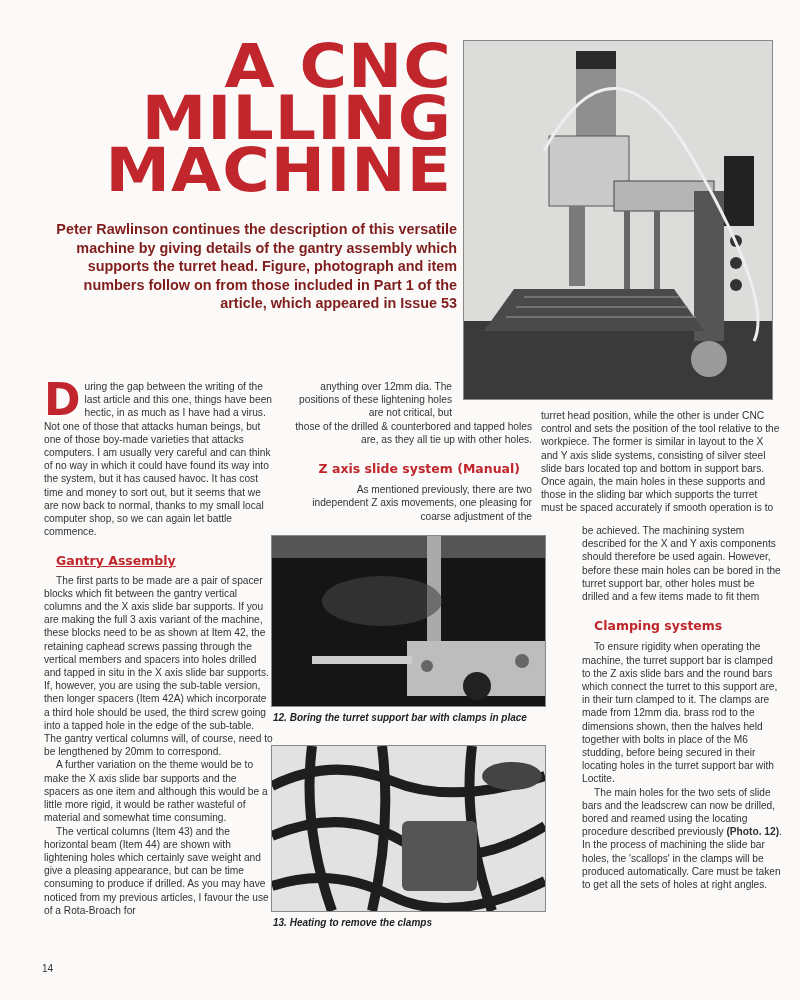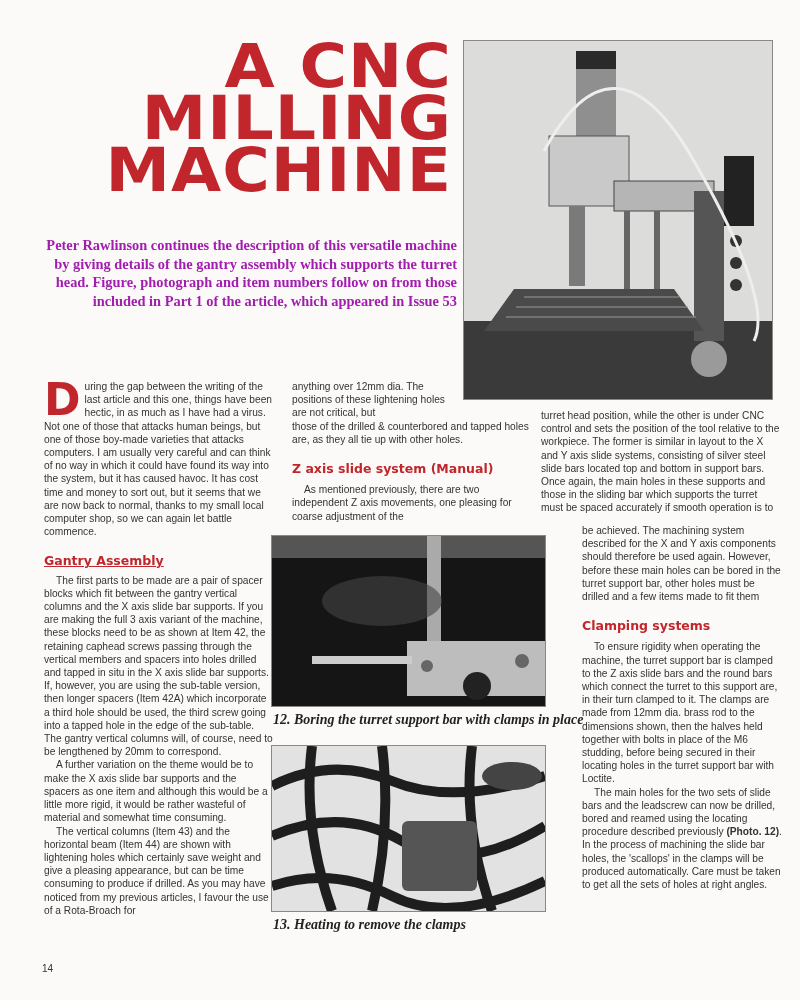--- a/index.html
+++ b/index.html
@@ -10,39 +10,39 @@
   }
   .title {
     position: absolute; right: 348px; top: 40px; width: 420px;
     text-align: right; color: #c0262b;
     font-family: "DejaVu Sans", sans-serif; font-weight: 900;
     font-size: 60px; line-height: 52px; letter-spacing: 1px;
     transform: scaleX(1.08); transform-origin: right top;
   }
   .title span { display: block; }
   .standfirst {
-    position: absolute; right: 343px; top: 236px; width: 420px;
-    text-align: right; font-family: Liberation Serif, serif;
-    font-weight: bold; font-size: 14.4px; line-height: 18.6px; color: #a21caf;
+    position: absolute; right: 343px; top: 220px; width: 420px;
+    text-align: right; font-family: Liberation Sans, sans-serif;
+    font-weight: bold; font-size: 14.4px; line-height: 18.6px; color: #7f1d1d;
   }
   .photo { position: absolute; overflow: hidden; border: 1px solid #888; }
   .col { position: absolute; font-size: 10.2px; line-height: 13.2px; color: #333; }
   .col p { margin: 0; text-indent: 12px; }
   .col p.noindent { text-indent: 0; }
   .heading {
     color: #c0262b; font-family: "DejaVu Sans", sans-serif; font-weight: bold;
-    font-size: 12.5px; margin: 0;
+    font-size: 12.5px; margin: 12px;
   }
   .dropcap {
     float: left; color: #c0262b; font-size: 44px; line-height: 36px;
     font-family: "DejaVu Sans", sans-serif; font-weight: bold; margin: 2px 4px 0 0;
   }
   .caption {
-    position: absolute; font-family: Liberation Serif, serif; font-style: italic;
-    font-weight: bold; font-size: 14px; color: #222;
+    position: absolute; font-family: Liberation Sans, sans-serif; font-style: italic;
+    font-weight: bold; font-size: 10px; color: #222;
   }
   .footer { position: absolute; font-size: 10px; color: #333; }
 </style>
 </head>
 <body>
 
 <div class="title">
   <span>A CNC</span>
   <span>MILLING</span>
   <span>MACHINE</span>
@@ -78,21 +78,21 @@
 <div class="col" style="left:44px; top:380px; width:230px;">
   <p class="noindent">
     <span class="dropcap">D</span><span>uring the gap between the writing of the last article and this one, things have been hectic, in as much as I have had a virus. Not one of those that attacks human beings, but one of those boy-made varieties that attacks computers. I am usually very careful and can think of no way in which it could have found its way into the system, but it has caused havoc. It has cost time and money to sort out, but it seems that we are now back to normal, thanks to my small local computer shop, so we can again let battle commence.</span>
   </p>
   <h3 class="heading" style="margin-top:16px; margin-bottom:6px;text-decoration:underline;">Gantry Assembly</h3>
   <p>The first parts to be made are a pair of spacer blocks which fit between the gantry vertical columns and the X axis slide bar supports. If you are making the full 3 axis variant of the machine, these blocks need to be as shown at Item 42, the retaining caphead screws passing through the vertical members and spacers into holes drilled and tapped in situ in the X axis slide bar supports. If, however, you are using the sub-table version, then longer spacers (Item 42A) which incorporate a third hole should be used, the third screw going into a tapped hole in the edge of the sub-table. The gantry vertical columns will, of course, need to be lengthened by 20mm to correspond.</p>
   <p>A further variation on the theme would be to make the X axis slide bar supports and the spacers as one item and although this would be a little more rigid, it would be rather wasteful of material and somewhat time consuming.</p>
   <p>The vertical columns (Item 43) and the horizontal beam (Item 44) are shown with lightening holes which certainly save weight and give a pleasing appearance, but can be time consuming to produce if drilled. As you may have noticed from my previous articles, I favour the use of a Rota-Broach for</p>
 </div>
 
-<div class="col" style="left:292px; top:380px; width:240px;">
+<div class="col" style="left:292px; top:380px; width:240px;text-align:right;">
   <p class="noindent" style="width:160px;">anything over 12mm dia. The positions of these lightening holes are not critical, but</p>
   <p class="noindent">those of the drilled &amp; counterbored and tapped holes are, as they all tie up with other holes.</p>
   <h3 class="heading" style="margin-top:16px; margin-bottom:8px;">Z axis slide system (Manual)</h3>
   <p>As mentioned previously, there are two independent Z axis movements, one pleasing for coarse adjustment of the</p>
 </div>
 
 <div class="photo" style="left:271px; top:535px; width:273px; height:170px; background:#1a1a1a;">
   <svg width="273" height="170">
     <rect width="273" height="170" fill="#151515"></rect>
     <rect x="0" y="0" width="273" height="22" fill="#555"></rect>

